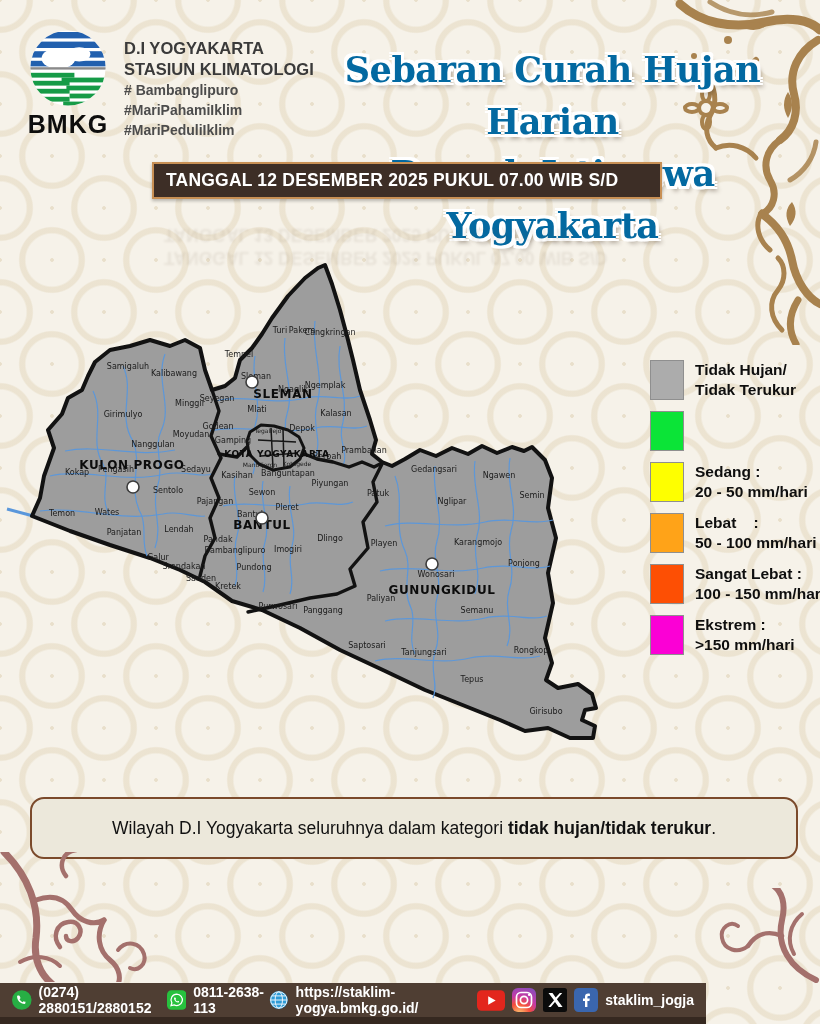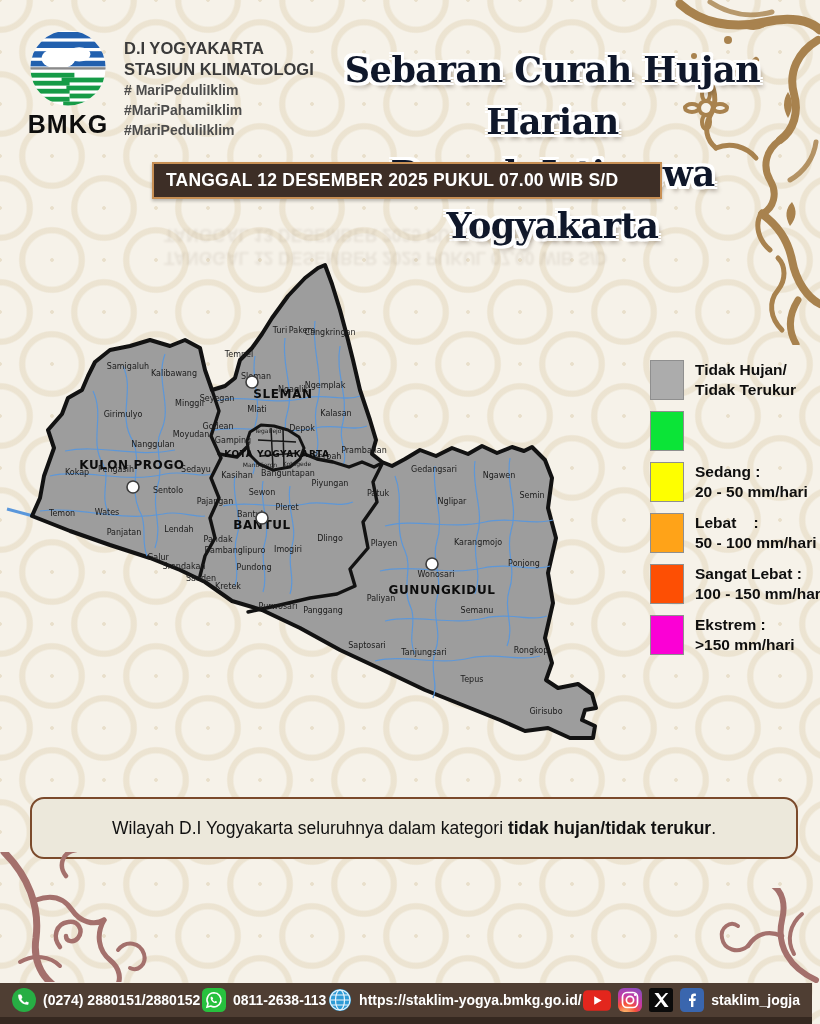--- a/index.html
+++ b/index.html
@@ -12,21 +12,21 @@
   
   .logo{position:absolute;left:26px;top:28px;width:84px;text-align:center;}
   .logo svg{width:80px;height:80px;display:block;margin:0 auto;}
   .logo-text{font-weight:700;font-size:25px;letter-spacing:1px;color:#0d0d0d;margin-top:2px;
              font-family:"Liberation Sans",sans-serif;}
   .org{position:absolute;left:124px;top:38px;color:#3b3b3b;}
   .org-name{font-weight:700;font-size:16.5px;line-height:21px;color:#3a3a3a;}
   .org-tag{font-weight:700;font-size:14px;line-height:20px;color:#4c4c4c;}
   .title{position:absolute;left:300px;top:44px;width:505px;text-align:center;
          font-family:"DejaVu Serif","Liberation Serif",serif;font-weight:700;
-         font-size:35px;line-height:52px;color:#0f172a;letter-spacing:-0.5px;
+         font-size:35px;line-height:52px;color:#0369a1;letter-spacing:-0.5px;
          text-shadow:-3px -3px 0 #fff,3px -3px 0 #fff,-3px 3px 0 #fff,3px 3px 0 #fff,
                      -3px 0 0 #fff,3px 0 0 #fff,0 -3px 0 #fff,0 3px 0 #fff,
                      4px 5px 4px rgba(70,52,34,.4);}
   .banner{position:absolute;left:152px;top:162px;width:510px;box-sizing:border-box;
           background:var(--banner-bg,#3D2E26);border:2px solid var(--banner-border,#C89055);
           padding:5px 12px;color:#fff;font-weight:700;font-size:17.5px;line-height:23px;
           letter-spacing:.2px;box-shadow:0 2px 3px rgba(0,0,0,.25);}
   .ghost{position:absolute;left:152px;top:219px;width:510px;box-sizing:border-box;padding:4px 12px;
          font-weight:700;font-size:17.5px;line-height:23px;color:#6b5740;opacity:.1;
          transform:scaleY(-1);filter:blur(1px);pointer-events:none;}
@@ -50,21 +50,21 @@
   
   .note{position:absolute;left:30px;top:797px;width:768px;height:62px;box-sizing:border-box;
         background:var(--note-bg,#ECE8DB);border:2px solid var(--note-border,#7B4A2B);border-radius:14px;
         display:flex;align-items:center;justify-content:center;font-size:17.5px;color:#111;}
   .note b{font-weight:700;}
   
   .orn-tr{position:absolute;right:0;top:0;width:150px;height:345px;}
   .orn-bl{position:absolute;left:0;top:852px;width:160px;height:130px;}
   .orn-br{position:absolute;left:690px;top:888px;width:130px;height:95px;}
   
-  .footer{position:absolute;left:0;top:983px;width:812px;height:41px;box-sizing:border-box;
+  .footer{position:absolute;left:0;top:983px;width:706px;height:41px;box-sizing:border-box;
           background:var(--footer-bg,#4F3E33);border-bottom:7px solid #352820;
           display:flex;align-items:center;justify-content:space-between;padding:8px 12px;}
   .fgroup{display:flex;align-items:center;gap:7px;color:#fff;font-weight:700;font-size:14px;}
   .ficon{width:24px;height:24px;display:block;}
   .ficon.yt{width:28px;height:21px;}
 </style>
 </head>
 <body>
 
 <div class="page">
@@ -126,21 +126,21 @@
             <rect x="44" y="92" width="36" height="6"></rect>
         </g>
       </g>
     </svg>
     <div class="logo-text">BMKG</div>
   </div>
 
   <div class="org">
     <div class="org-name">D.I YOGYAKARTA</div>
     <div class="org-name">STASIUN KLIMATOLOGI</div>
-    <div class="org-tag"># MariPeduliIklim</div>
+    <div class="org-tag"># Bambanglipuro</div>
     <div class="org-tag">#MariPahamiIklim</div>
     <div class="org-tag">#MariPeduliIklim</div>
   </div>
 
   <div class="title">
     <div>Sebaran Curah Hujan Harian</div>
     <div>Daerah Istimewa Yogyakarta</div>
   </div>
 
   <div class="banner">

